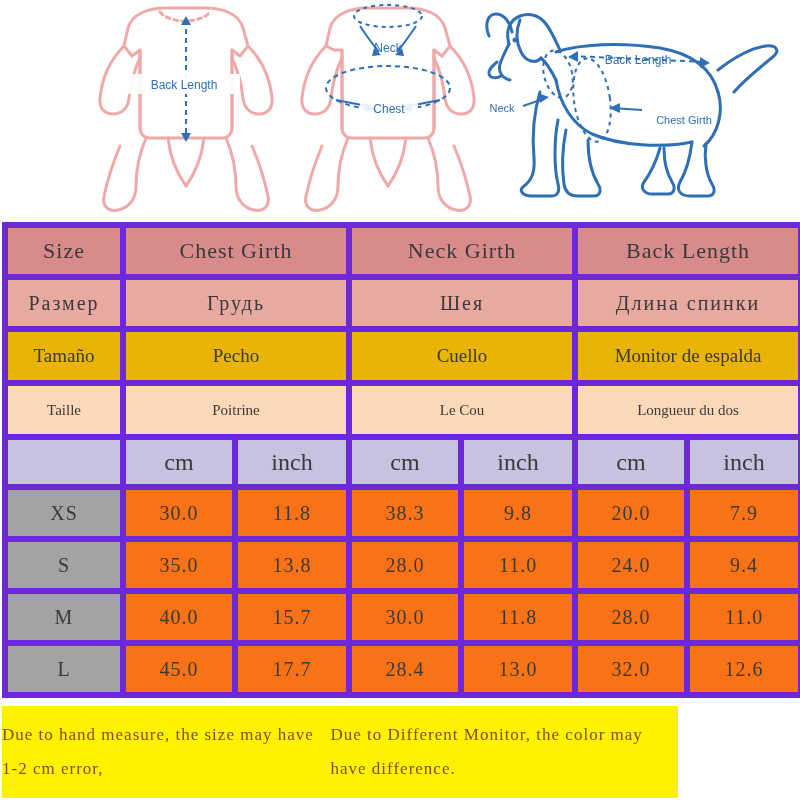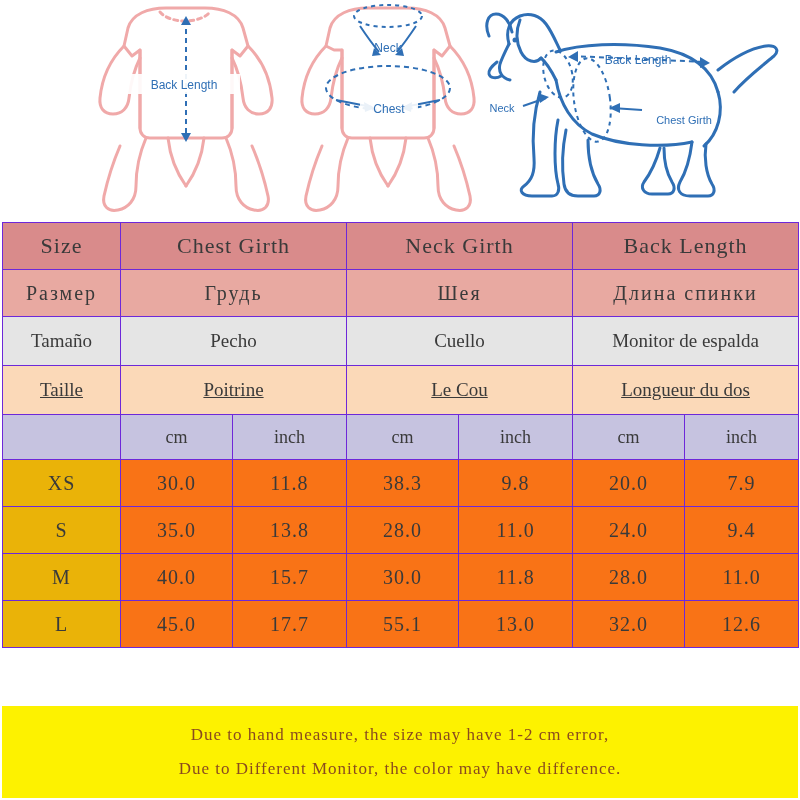--- a/index.html
+++ b/index.html
@@ -34,21 +34,21 @@
   
   .size-table {
     position: absolute;
     top: 222px;
     left: 2px;
     width: 796px;
     border-collapse: collapse;
     table-layout: fixed;
   }
   .size-table td {
-    border: 1px solid #6d28d9;
+    border: 6px solid #6d28d9;
     text-align: center;
     vertical-align: middle;
     color: #3a3a3a;
     padding: 0;
   }
 
   
   .row-en td {
     height: 46px;
     font-size: 22px;
@@ -58,54 +58,52 @@
     height: 46px;
     font-size: 20px;
     letter-spacing: 2px;
   }
   .row-es td {
     height: 48px;
     font-size: 19px;
   }
   .row-fr td {
     height: 48px;
-    font-size: 19px;
-    text-decoration: underline;
+    font-size: 15px;
   }
   .row-unit td {
     height: 44px;
-    font-size: 18px;
+    font-size: 24px;
   }
   .row-data td {
     height: 46px;
     font-size: 20px;
     letter-spacing: 1px;
   }
 
   
   .c-en      { background: #d98b8b; }
   .c-ru      { background: #e8a9a1; }
-  .c-es      { background: #e5e5e5; }
+  .c-es      { background: #eab308; }
   .c-fr      { background: #fbd9b8; }
   .c-unit    { background: #c6c3e0; }
   .c-unit-sz { background: #c6c3e0; }
   .c-data    { background: #f97316; }
-  .c-data-sz { background: #eab308; }
+  .c-data-sz { background: #a3a3a3; }
 
   .note {
     position: absolute;
     left: 2px;
     top: 706px;
-    width: 796px;
+    width: 676px;
     height: 92px;
     background: #fdf200;
     color: #8a4b1e;
     font-size: 17px;
     display: flex;
-    flex-direction: column;
     align-items: center;
     justify-content: center;
     letter-spacing: 1px;
     box-sizing: border-box;
   }
   .note div { line-height: 34px; }
 
   .lbl {
     font-family: "Liberation Sans", sans-serif;
     font-size: 12px;
@@ -306,21 +304,21 @@
         <td class="c-data">15.7</td>
         <td class="c-data">30.0</td>
         <td class="c-data">11.8</td>
         <td class="c-data">28.0</td>
         <td class="c-data">11.0</td>
       </tr>
       <tr class="row-data">
         <td class="c-data-sz">L</td>
         <td class="c-data">45.0</td>
         <td class="c-data">17.7</td>
-        <td class="c-data">55.1</td>
+        <td class="c-data">28.4</td>
         <td class="c-data">13.0</td>
         <td class="c-data">32.0</td>
         <td class="c-data">12.6</td>
       </tr>
     </tbody>
   </table>
 
   <div class="note">
     <div>Due to hand measure, the size may have 1-2 cm error,</div>
     <div>Due to Different Monitor, the color may have difference.</div>

